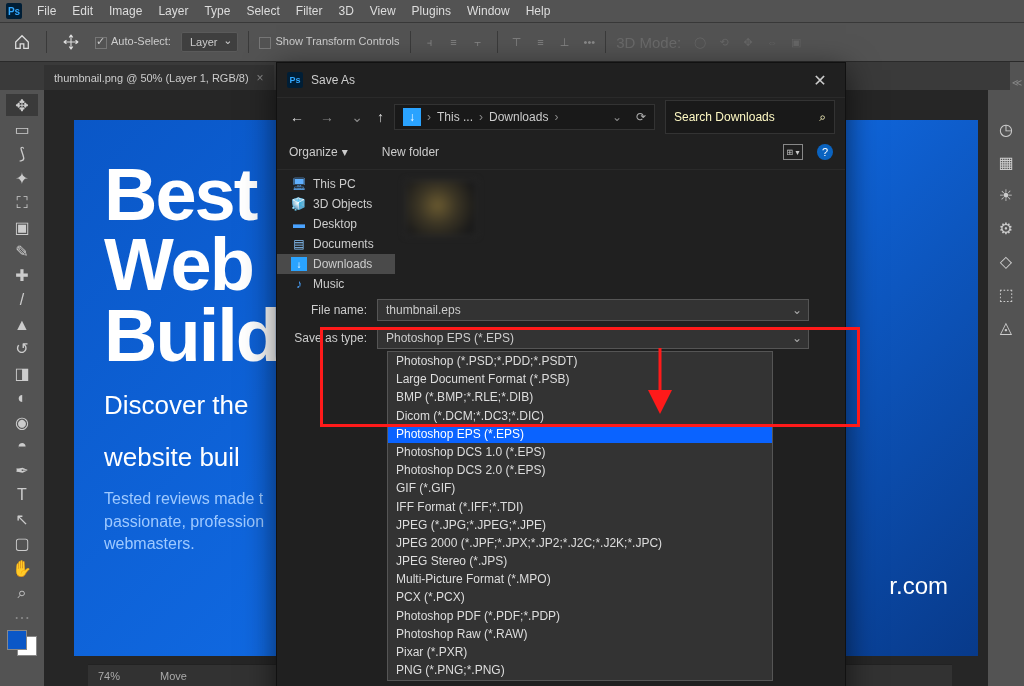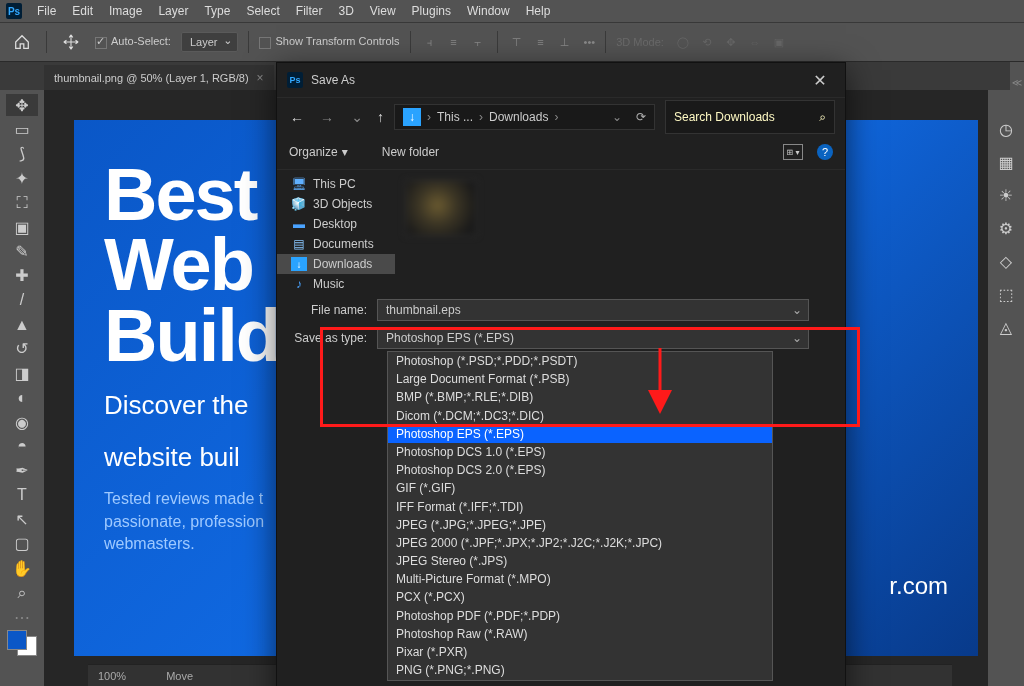--- a/index.html
+++ b/index.html
@@ -10,21 +10,21 @@
 .options-bar { background:#535353; height:40px; display:flex; align-items:center; padding:0 8px; gap:10px; border-top:1px solid #383838; border-bottom:1px solid #2a2a2a; font-size:11px;}
 .options-bar .home { width:28px; height:28px; display:flex; align-items:center; justify-content:center;}
 .options-bar .move-icon{ width:28px; height:28px; display:flex; align-items:center; justify-content:center;}
 .options-bar .checkbox { width:12px; height:12px; border:1px solid #777; display:inline-block; vertical-align:middle; margin-right:4px; position:relative;}
 .options-bar .checkbox.checked::after { content:"✓"; position:absolute; top:-3px; left:0; color:#ccc; font-size:11px;}
 .options-bar .dropdown { background:#3f3f3f; border:1px solid #5a5a5a; padding:3px 20px 3px 8px; border-radius:2px; position:relative;}
 .options-bar .dropdown::after{content:"⌄"; position:absolute; right:5px; top:1px; color:#ccc;}
 .options-bar .sep { width:1px; height:22px; background:#3a3a3a; }
 .align-icons { display:flex; gap:6px; color:#888;}
 .align-icons span{width:18px; height:18px; display:flex; align-items:center; justify-content:center;}
-.three-d { color:#6a6a6a; font-size:11px;}
+.three-d { color:#6a6a6a; font-size:15px;}
 .doc-tab-bar { background:#3a3a3a; height:28px; display:flex; align-items:flex-end; padding-left:44px;}
 .doc-tab { background:#323232; border-top:1px solid #323232; padding:5px 10px; font-size:11px; color:#ccc; display:flex; align-items:center; gap:8px;}
 .doc-tab .close-x { color:#888; font-size:12px;}
 .workspace { position:absolute; top:90px; left:0; right:0; bottom:0; display:flex; }
 .left-tools { width:44px; background:#535353; display:flex; flex-direction:column; align-items:center; padding-top:4px; gap:2px;}
 .left-tools .tool { width:32px; height:26px; display:flex; align-items:center; justify-content:center; color:#ccc; font-size:16px; cursor:default;}
 .left-tools .tool.active{ background:#3a3a3a;}
 .left-tools .colorswatches{ margin-top:auto; margin-bottom:30px; position:relative; width:30px; height:30px;}
 .left-tools .colorswatches .fg{ position:absolute; width:20px; height:20px; background:#0a57c7; border:1px solid #888; top:0; left:0;}
 .left-tools .colorswatches .bg{ position:absolute; width:20px; height:20px; background:#fff; border:1px solid #888; bottom:0; right:0;}
@@ -186,21 +186,21 @@
       <div class="big">Web</div>
       <div class="big">Build</div>
       <div class="sub">Discover the</div>
       <div class="sub">website buil</div>
       <div class="small" style="white-space:pre-line;">Tested reviews made t
 passionate, profession
 webmasters.</div>
       <div class="url">r.com</div>
     </div>
     <div class="status-bar">
-      <span>100%</span>
+      <span>74%</span>
       <span>Move</span>
     </div>
   </div>
 
   <div class="right-strip">
     <span>◷</span>
     <span>▦</span>
     <span>☀</span>
     <span>⚙</span>
     <span>◇</span>

